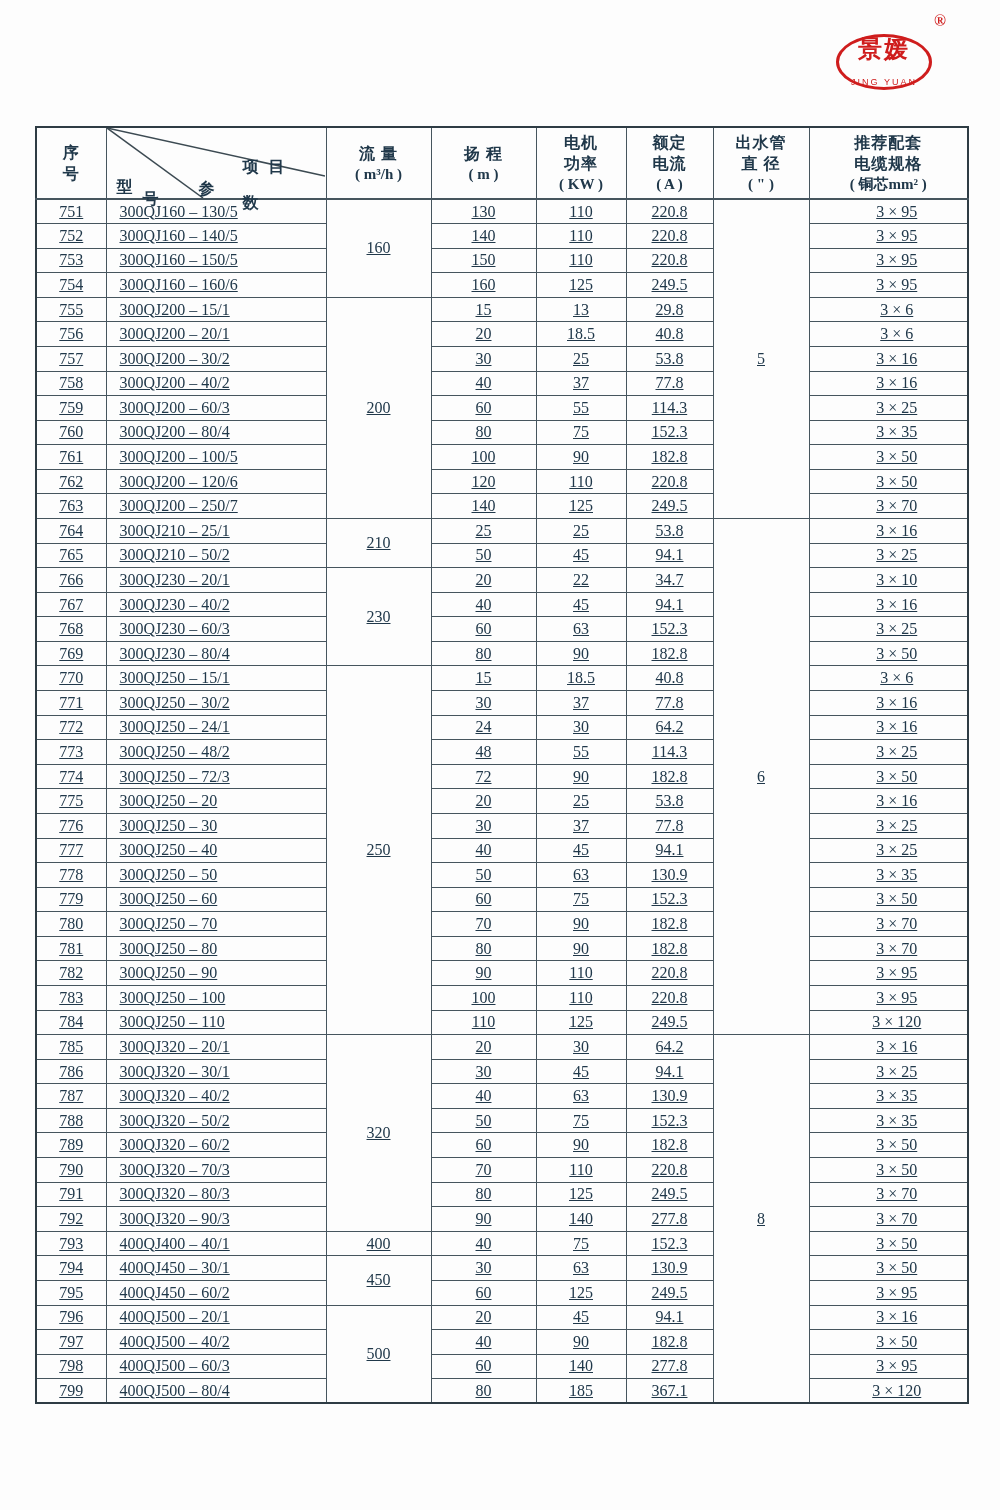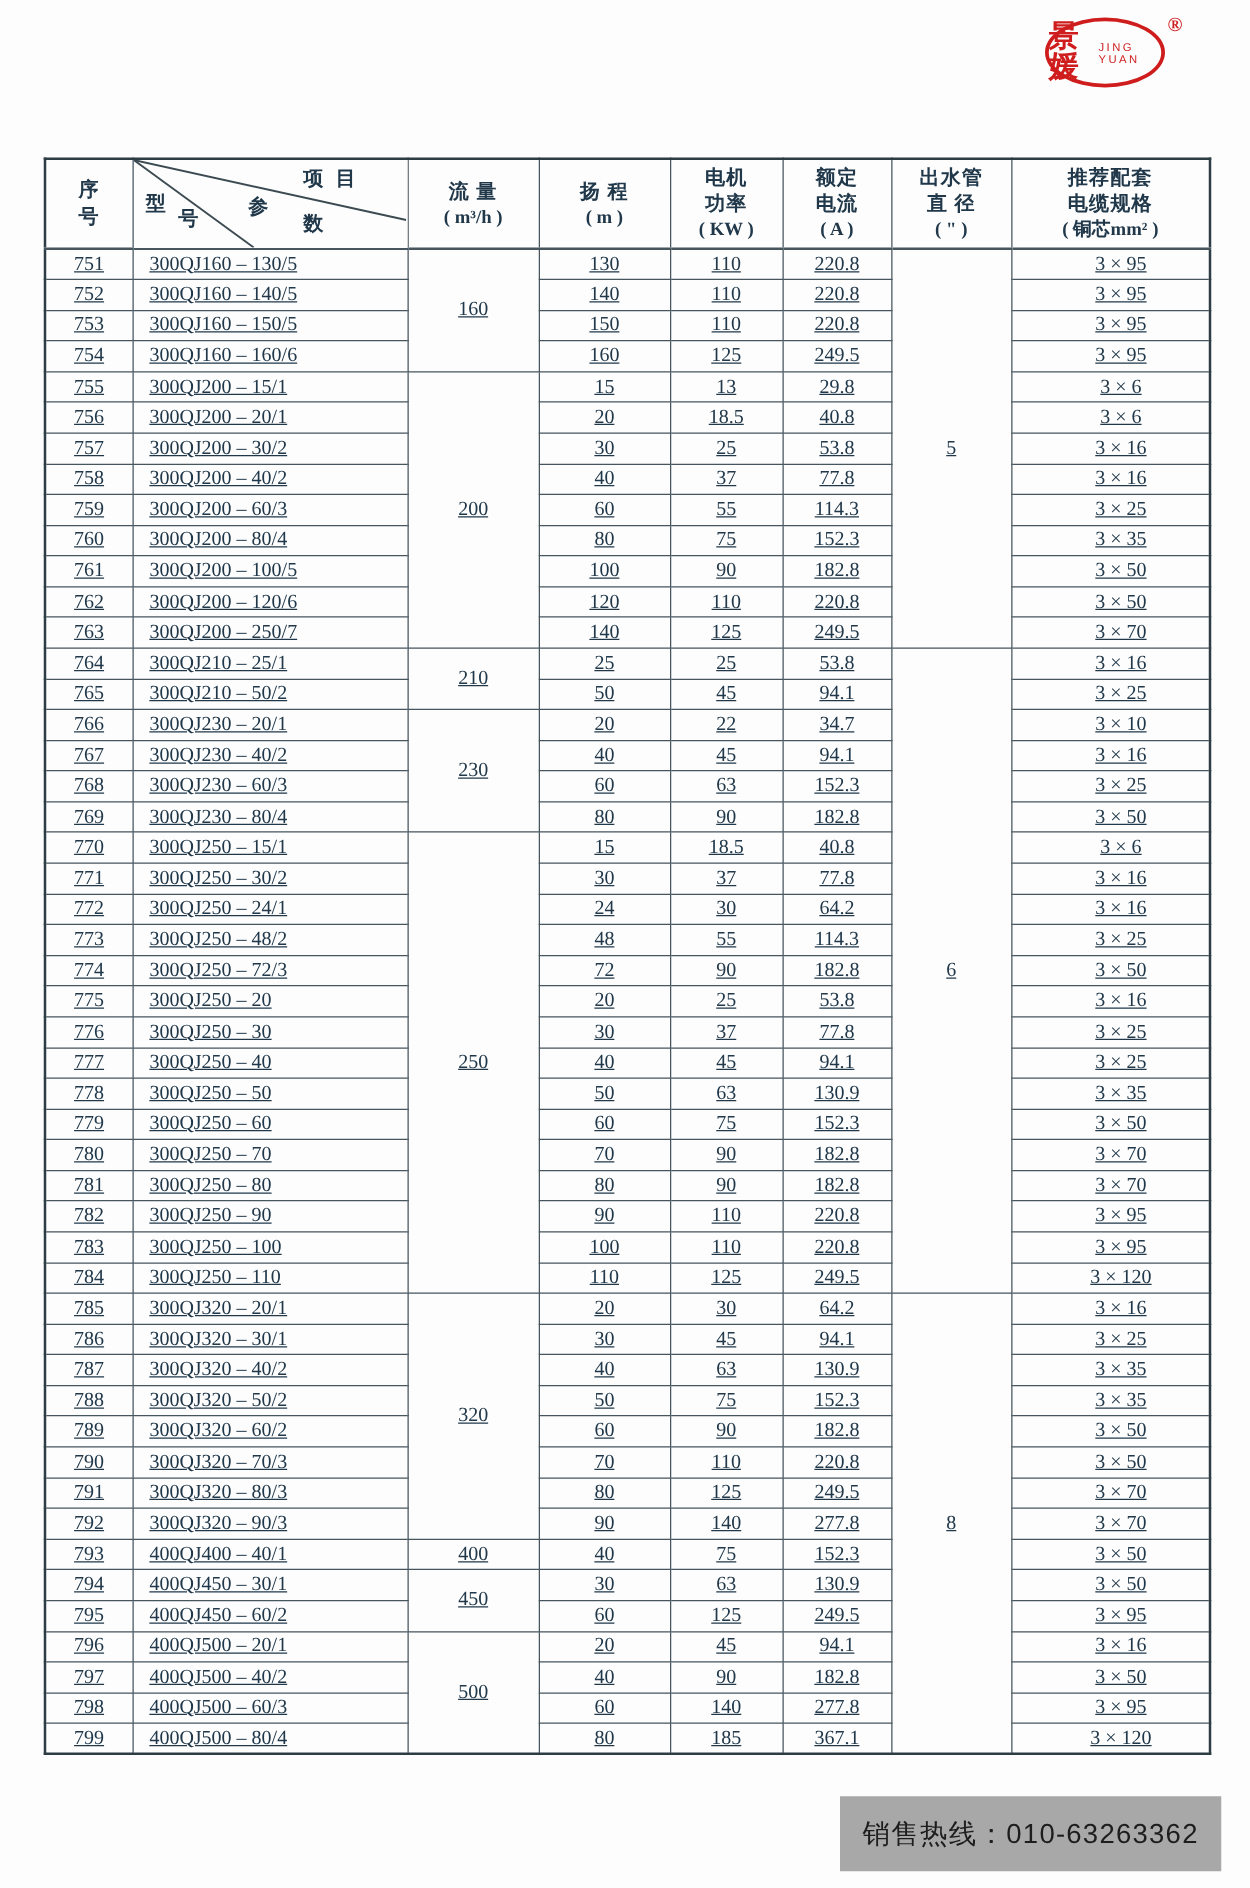--- a/index.html
+++ b/index.html
@@ -2,23 +2,23 @@
 <html><head>
 <meta charset="utf-8">
 <style>
   * { margin:0; padding:0; box-sizing:border-box; }
   body { width:1000px; height:1510px; background:#fdfdfd; position:relative;
          font-family:"Liberation Serif", serif; color:#20384a; }
   .page { position:absolute; inset:0; background:#fdfdfd; overflow:hidden; }
 
   
   .logo-wrap { position:absolute; left:834px; top:14px; width:160px; height:105px; }
-  .logo-ellipse { position:absolute; left:2px; top:0; width:96px; height:56px;
+  .logo-ellipse { position:absolute; left:2px; top:20px; width:96px; height:56px;
     border:3px solid #cf1d1d; border-radius:50%;
-    display:flex; flex-direction:row; align-items:center; justify-content:center; }
+    display:flex; flex-direction:column; align-items:center; justify-content:space-between; }
   .logo-cn { color:#cf1d1d; font-weight:bold; font-size:24px; letter-spacing:2px; line-height:1; }
   .logo-en { color:#cf1d1d; font-size:9px; font-weight:normal; letter-spacing:2px; line-height:1; margin-top:2px;
              font-family:"Liberation Sans", sans-serif; }
   .logo-reg { position:absolute; left:100px; top:-2px; color:#cf1d1d; font-size:16px; font-weight:bold; }
   .company { position:absolute; right:8px; top:72px; font-size:40px; font-weight:900;
     color:#0c0c0c; letter-spacing:1px; white-space:nowrap;
     font-family:"Liberation Sans", sans-serif; }
 
   
   .tbl-wrap { position:absolute; left:35px; top:126px; }
@@ -31,21 +31,21 @@
   td { font-size:16px; text-align:center; padding:0; line-height:1;
        white-space:nowrap; overflow:hidden; }
   td.l { text-align:left; padding-left:13px; }
   td.cbl { text-align:center; padding-left:17px; }
   .hcn { font-size:16px; line-height:21px; text-align:center; letter-spacing:1px; }
   .hunit { font-size:15px; line-height:20px; text-align:center; font-weight:600; }
 
   
   th.corner { position:relative; padding:0; }
   .corner-svg { position:absolute; left:0; top:0; }
-  .c-lbl { position:absolute; font-size:16px; font-weight:bold; line-height:1; }
+  .c-lbl { position:absolute; font-size:16px; font-weight:bold; line-height:1;margin-top:23px; }
   .c-project { left:136px; top:8px; letter-spacing:10px; }
   .c-param1 { left:92px;  top:30px; }
   .c-param2 { left:136px; top:44px; }
   .c-model1 { left:10px;  top:28px; }
   .c-model2 { left:36px;  top:40px; }
 
   
   .footer-bar { position:absolute; left:672px; top:1437px; width:305px; height:60px;
     background:#a8a8a8; display:flex; align-items:center; justify-content:center;
     font-family:"Liberation Sans", sans-serif; font-size:22px; color:#1d1d1d;
@@ -525,17 +525,14 @@
             <td class="l">400QJ500 – 80/4</td>
             <td>80</td>
             <td>185</td>
             <td>367.1</td>
             <td class="cbl">3 × 120</td>
           </tr>
         </tbody>
     </table>
   </div>
 
-  <div class="footer-bar">
-    <span>销售热线：010-63263362</span>
-  </div>
 
 </div>
 
 </body></html>

